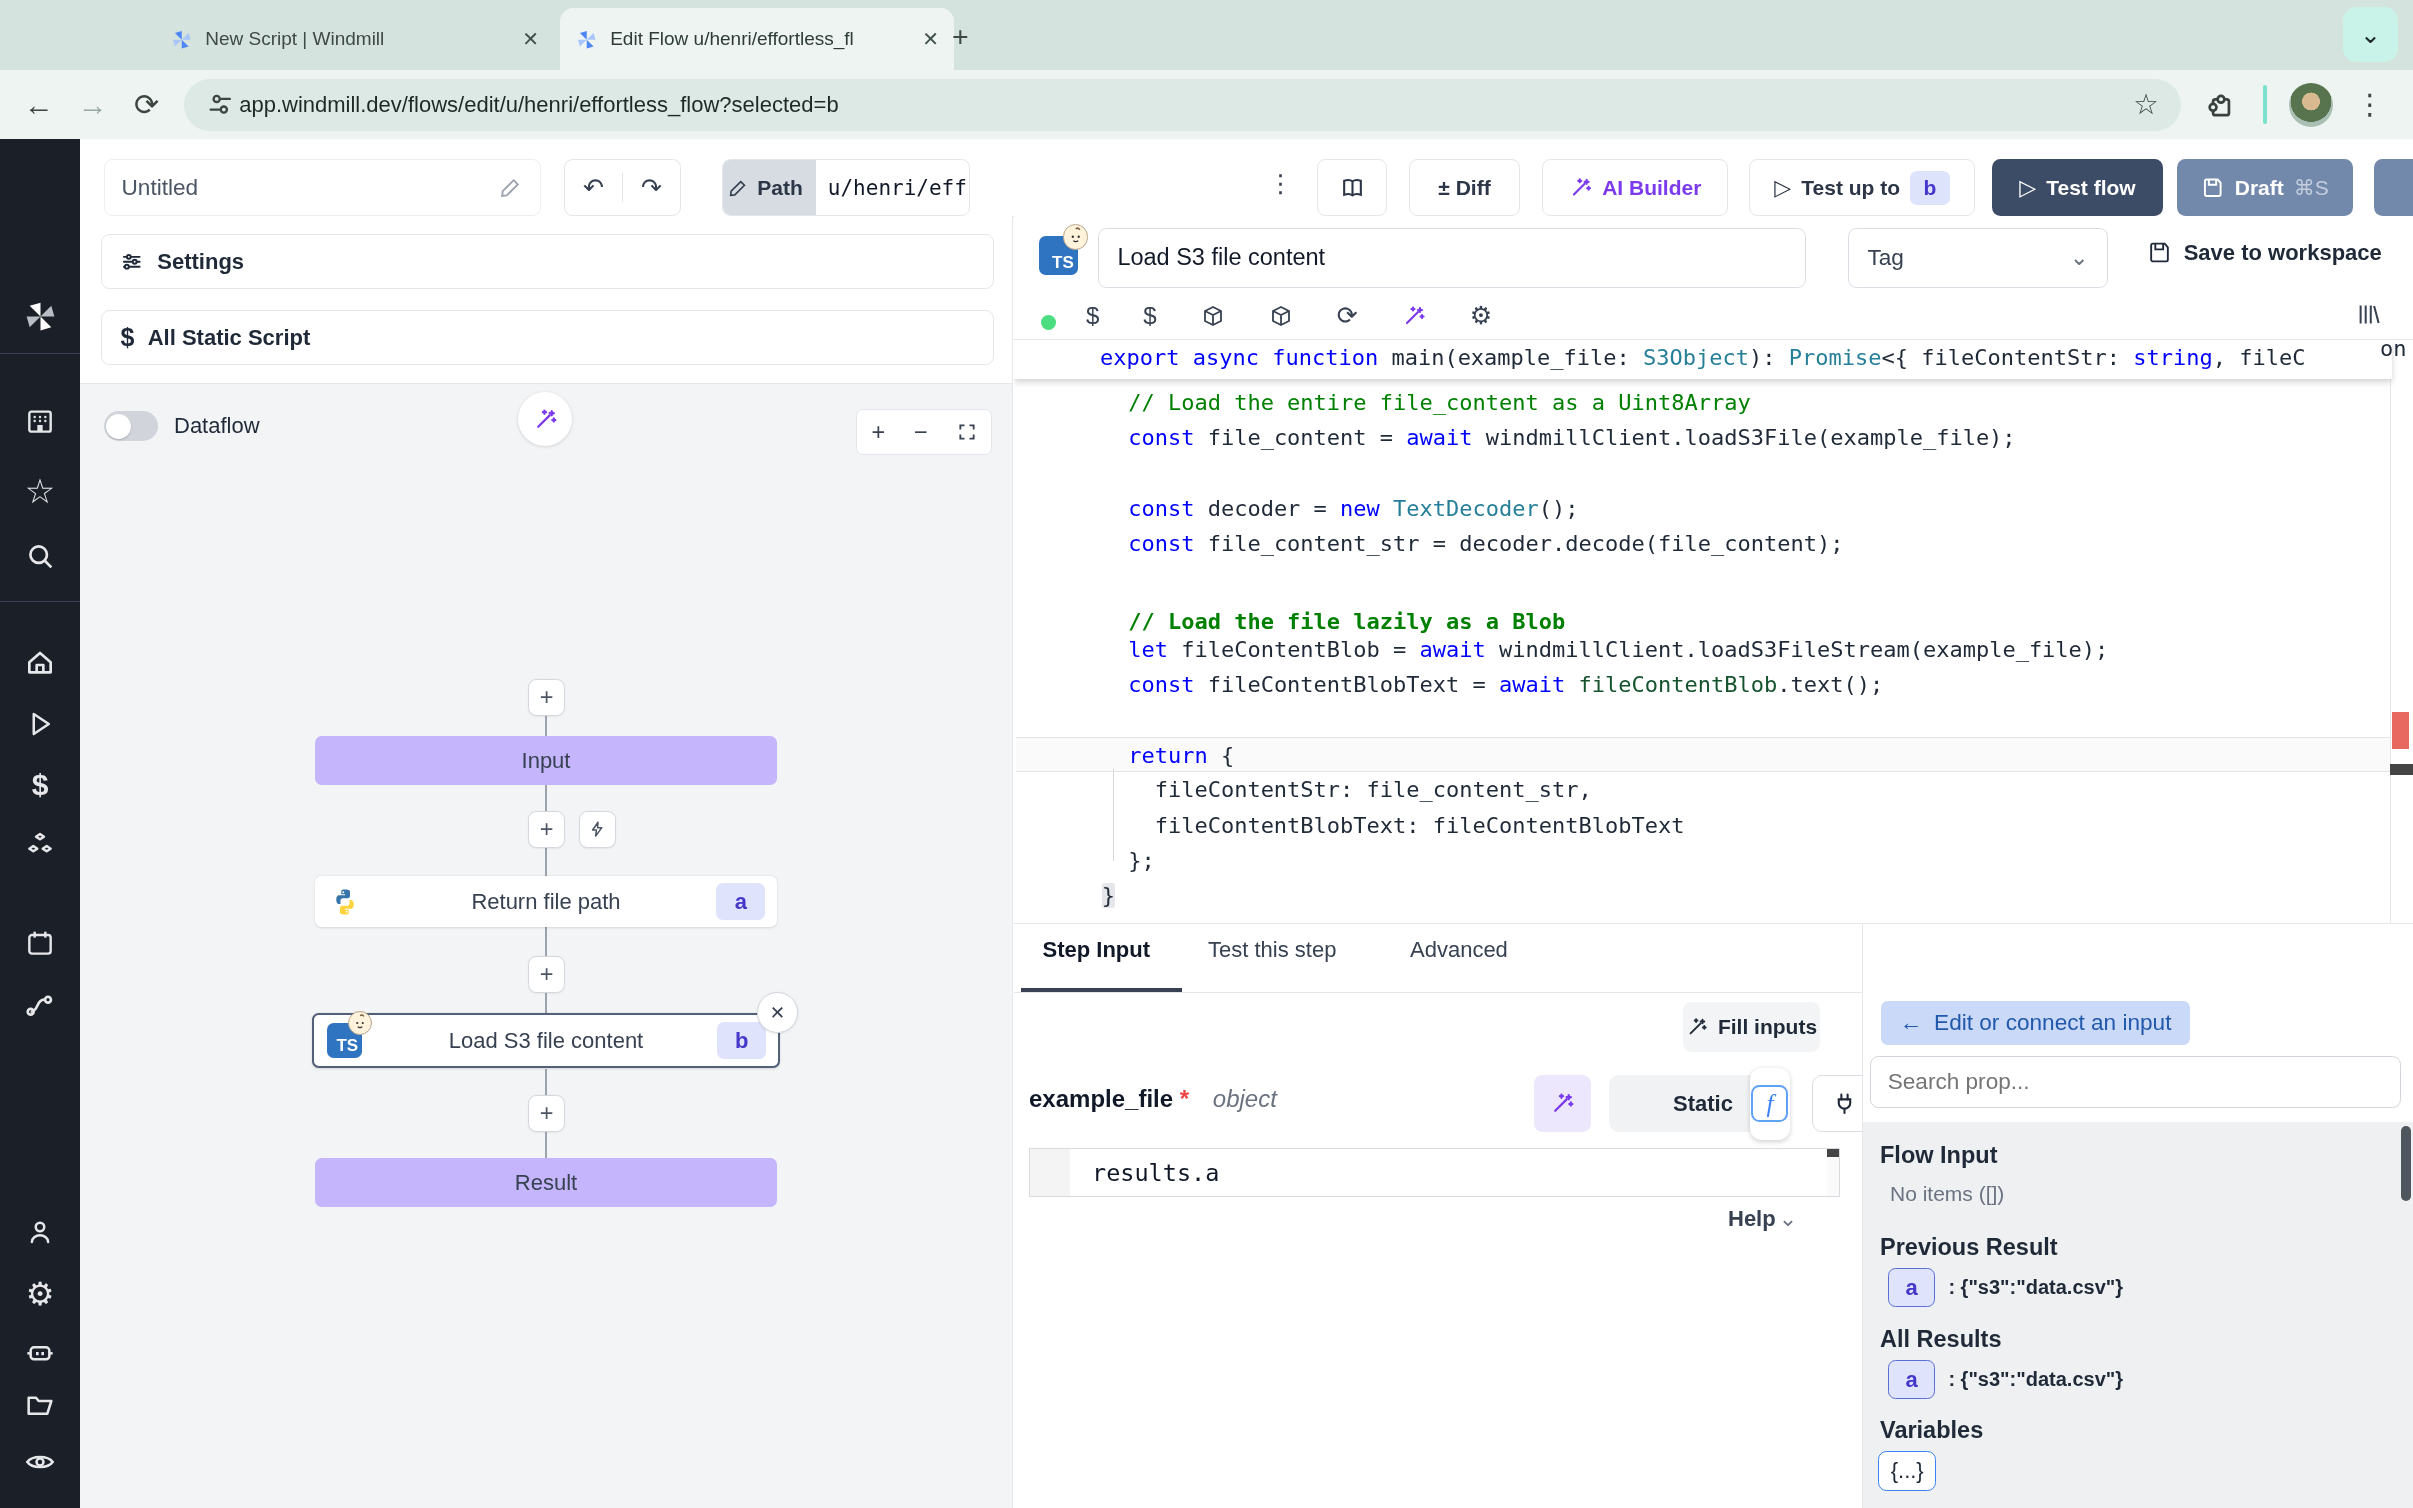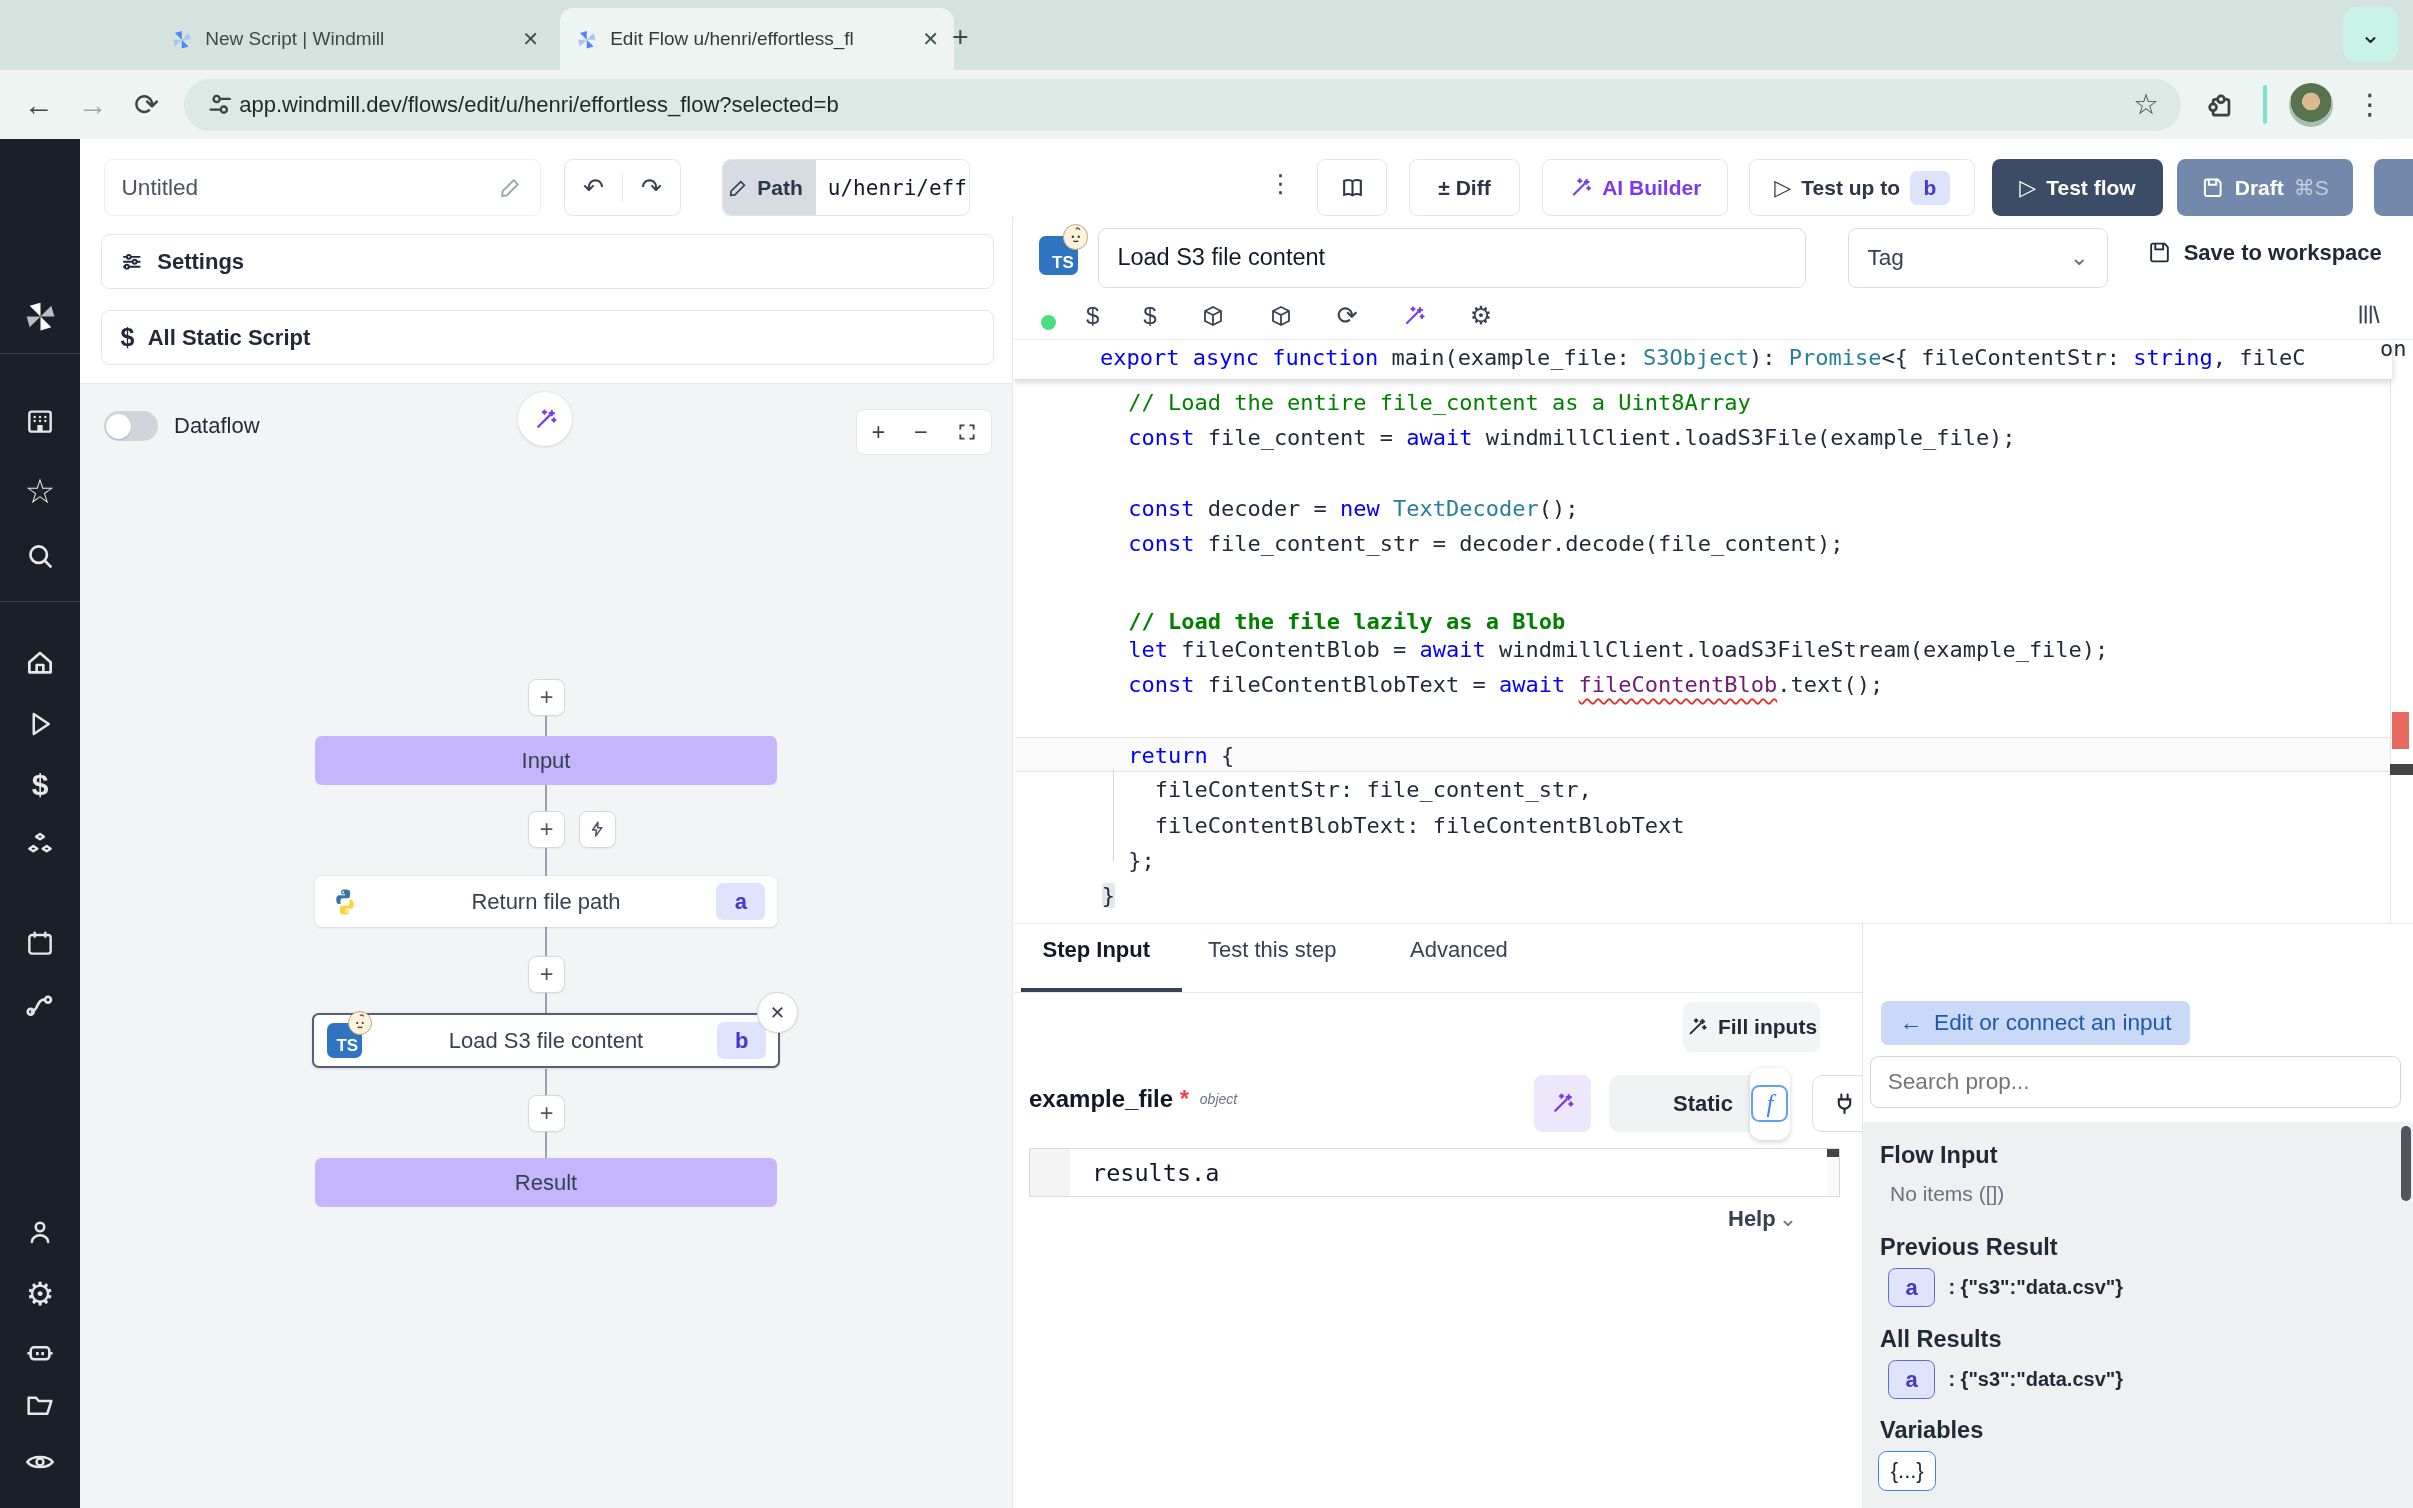--- a/index.html
+++ b/index.html
@@ -37,21 +37,21 @@
   .conn{position:absolute;left:465px;width:1.7px;background:#9ca3af;}
   .stepbadge{position:absolute;right:11.7px;top:6.7px;bottom:6.7px;width:49px;background:#dfe4fc;border-radius:6.7px;display:flex;align-items:center;justify-content:center;color:#4338ca;font-weight:700;font-size:22px;}
   
   #scriptheader{left:1014px;top:216px;width:1399px;height:122px;background:#fff;}
   .tsicon{width:39px;height:39px;background:#2f74c0;border-radius:6.7px;color:#fff;font-weight:700;font-size:17px;display:flex;align-items:flex-end;justify-content:flex-end;padding:0 4.2px 2.5px 0;box-sizing:border-box;position:relative;}
   .baby{position:absolute;border-radius:50%;background:#fff3dc;border:1.7px solid #b9a58c;}
   #codearea{left:1014px;top:339px;width:1399px;height:584px;background:#fff;border-top:0.8px solid #e5e7eb;overflow:hidden;}
   .codeline{position:absolute;left:1.7px;width:1374px;height:35px;padding-left:86px;font-size:22px;line-height:35px;white-space:pre;box-sizing:border-box;}
   .codeline span{font-family:"DejaVu Sans Mono",monospace;}
   .kw{color:#0000ff;}.ty{color:#267f99;}.cm{color:#008000;}.tx{color:#1f2937;}
-  .sq{color:#701a75;text-decoration:underline;text-decoration-style:wavy;text-decoration-color:#e0342b;text-decoration-thickness:1.7px;text-underline-offset:5.9px;}
+  .sq{color:#14532d;text-decoration-style:wavy;text-decoration-color:#e0342b;text-decoration-thickness:1.7px;text-underline-offset:5.9px;}
   .br{color:#1f2937;background:#e4e6ea;border-radius:2.5px;}
   .hl{background:#fafafa;border-top:1.7px solid #e4e4e4;border-bottom:1.7px solid #e4e4e4;}
   #stickyline{position:absolute;left:0;top:0;width:1378px;height:39px;background:#fff;box-shadow:0 4.2px 6.7px rgba(0,0,0,.18);z-index:5;}
   
   #steppanel{left:1014px;top:923px;width:848px;height:586px;background:#fff;border-top:0.8px solid #e5e7eb;box-sizing:border-box;}
   .tab2{position:absolute;top:13.4px;font-size:22px;color:#374151;}
   #connectpanel{left:1862px;top:923px;width:551px;height:586px;background:#fff;border-top:0.8px solid #e5e7eb;border-left:0.8px solid #e5e7eb;box-sizing:border-box;}
   .secH{font-size:23.5px;font-weight:700;color:#1f2937;}
   .abadge{width:47px;height:39px;background:#dfe4fc;border:1.7px solid #5a6fd6;border-radius:7.5px;display:flex;align-items:center;justify-content:center;color:#4338ca;font-weight:700;font-size:22px;box-sizing:border-box;}
   .toggle{border-radius:837px;background:#d1d5db;position:relative;}
@@ -465,21 +465,21 @@
       <svg width="22" height="22" viewBox="0 0 24 24" fill="none" stroke="#1f2937" stroke-width="2.1" stroke-linecap="round">
           <line x1="5" y1="19" x2="16" y2="8"></line>
           <path d="M18 4 v4 M16 6 h4 M11 3.5 v3 M9.5 5 h3 M20 11 v3 M18.5 12.5 h3"></path>
         </svg>
       <span>Fill inputs</span>
     </div>
 
     <div class="row" style="position:absolute;left:15px;top:161px;gap:6.7px;">
       <span style="font-size:24px;font-weight:700;color:#111827;">example_file</span>
       <span style="font-size:24px;font-weight:700;color:#ef4444;">*</span>
-      <span style="font-size:14px;font-style:italic;color:#6b7280;margin-left:4px;">object</span>
+      <span style="font-size:24px;font-style:italic;color:#6b7280;margin-left:17px;">object</span>
     </div>
 
     <div style="position:absolute;left:520px;top:151px;width:57px;height:57px;background:#ece7fc;border-radius:8.4px;display:flex;align-items:center;justify-content:center;">
       <svg width="25" height="25" viewBox="0 0 24 24" fill="none" stroke="#7c3aed" stroke-width="2.2" stroke-linecap="round">
           <line x1="5" y1="19" x2="16" y2="8"></line>
           <path d="M18 4 v4 M16 6 h4 M11 3.5 v3 M9.5 5 h3 M20 11 v3 M18.5 12.5 h3"></path>
         </svg>
     </div>
     <div class="row" style="position:absolute;left:595px;top:151px;width:181px;height:57px;background:#f1f2f4;border-radius:10px;padding-left:20px;box-sizing:border-box;gap:17px;">
       <span style="font-size:22px;font-weight:600;color:#1f2937;margin-left:44px;">Static</span>

